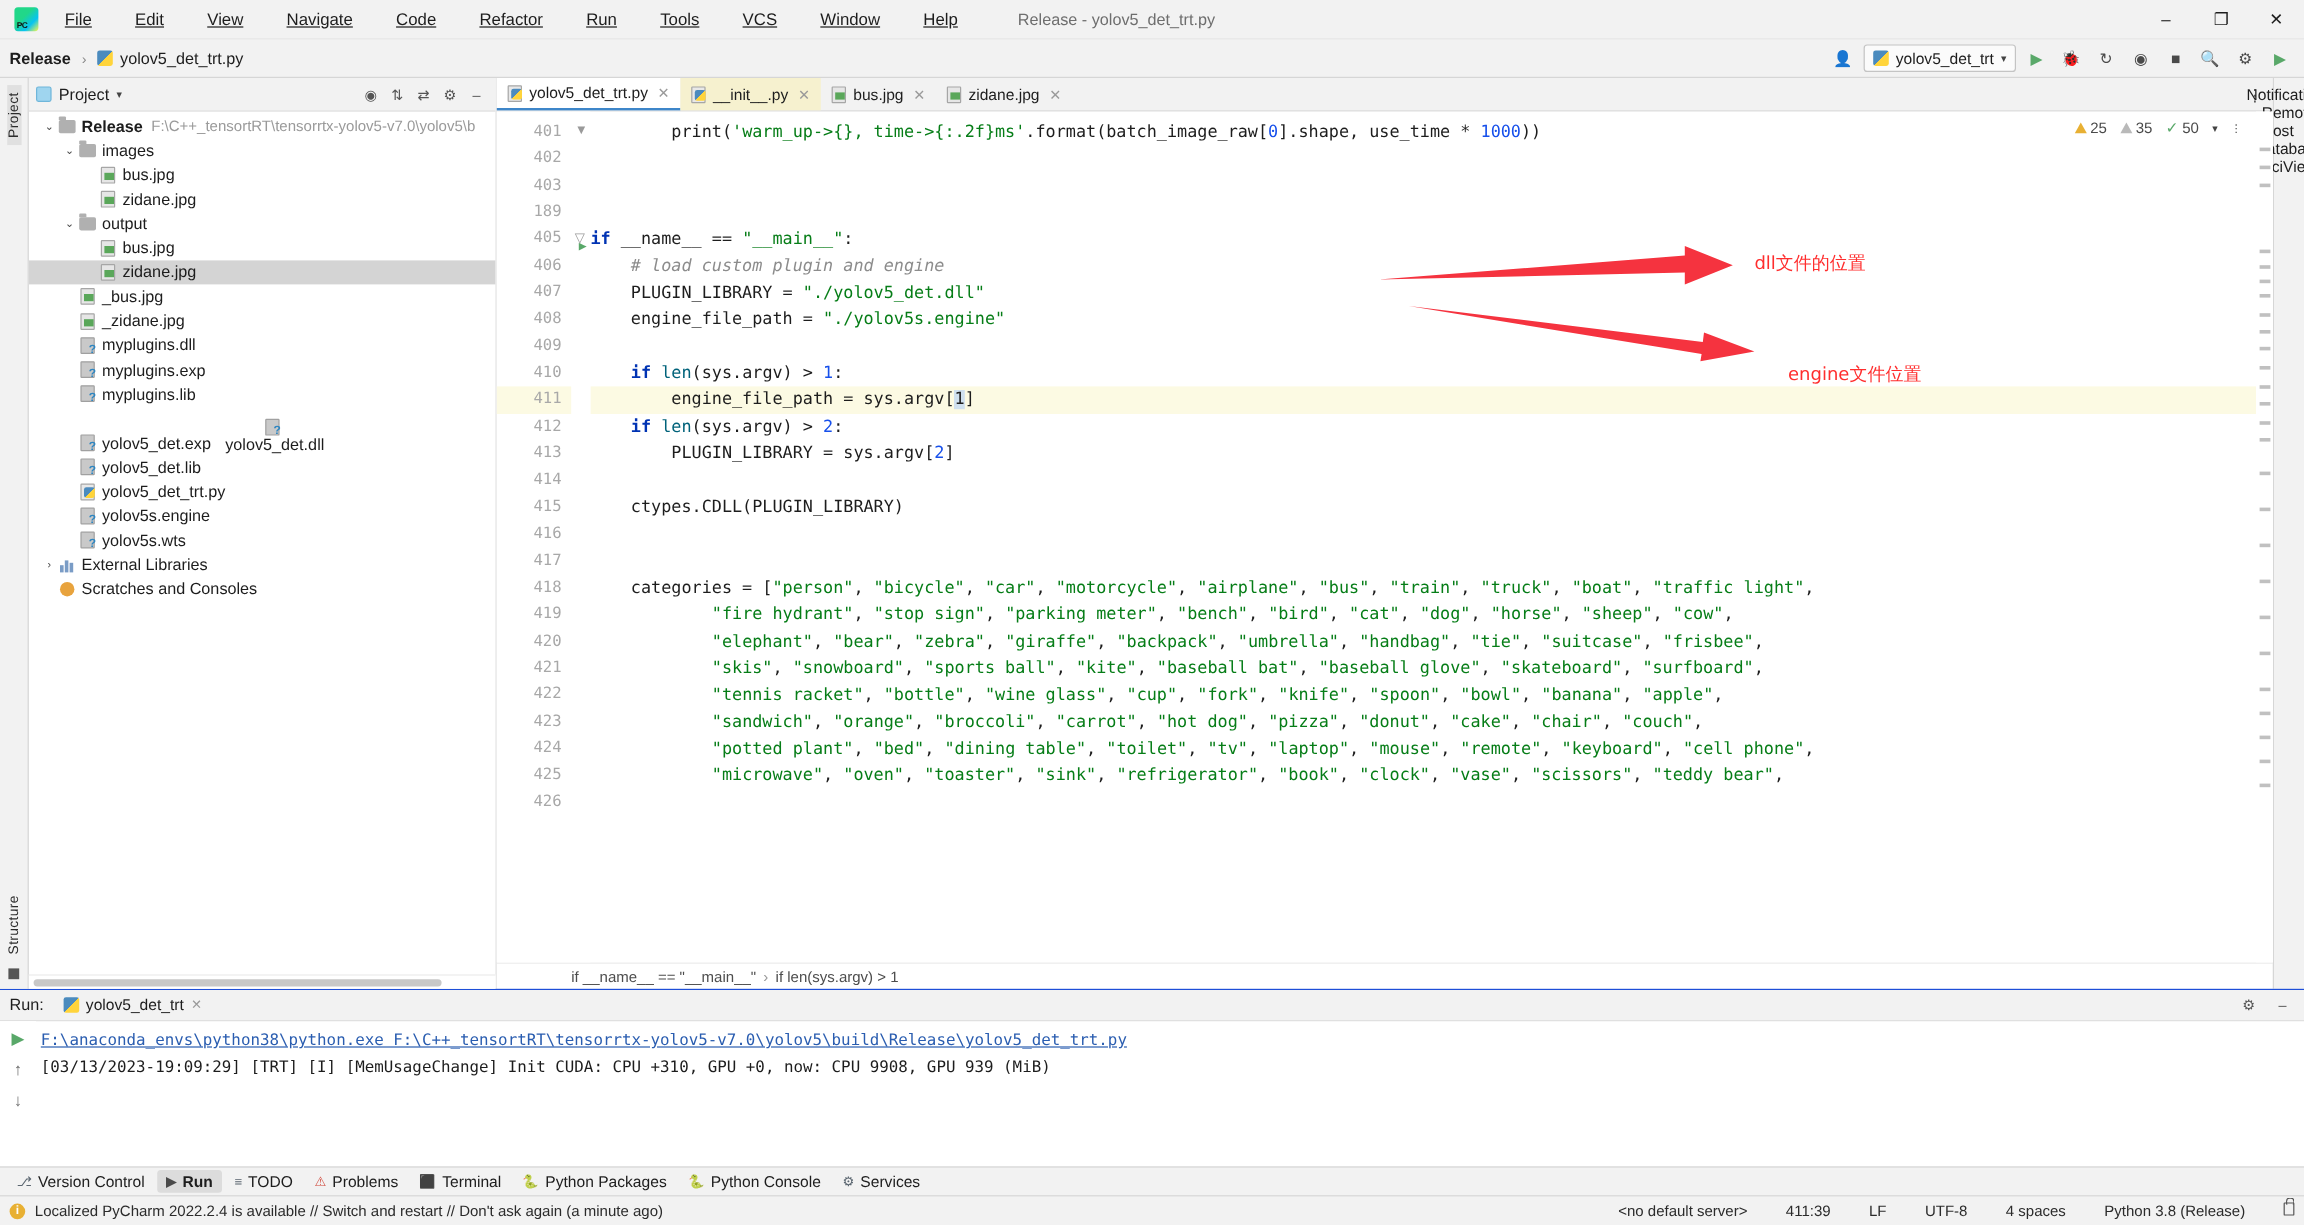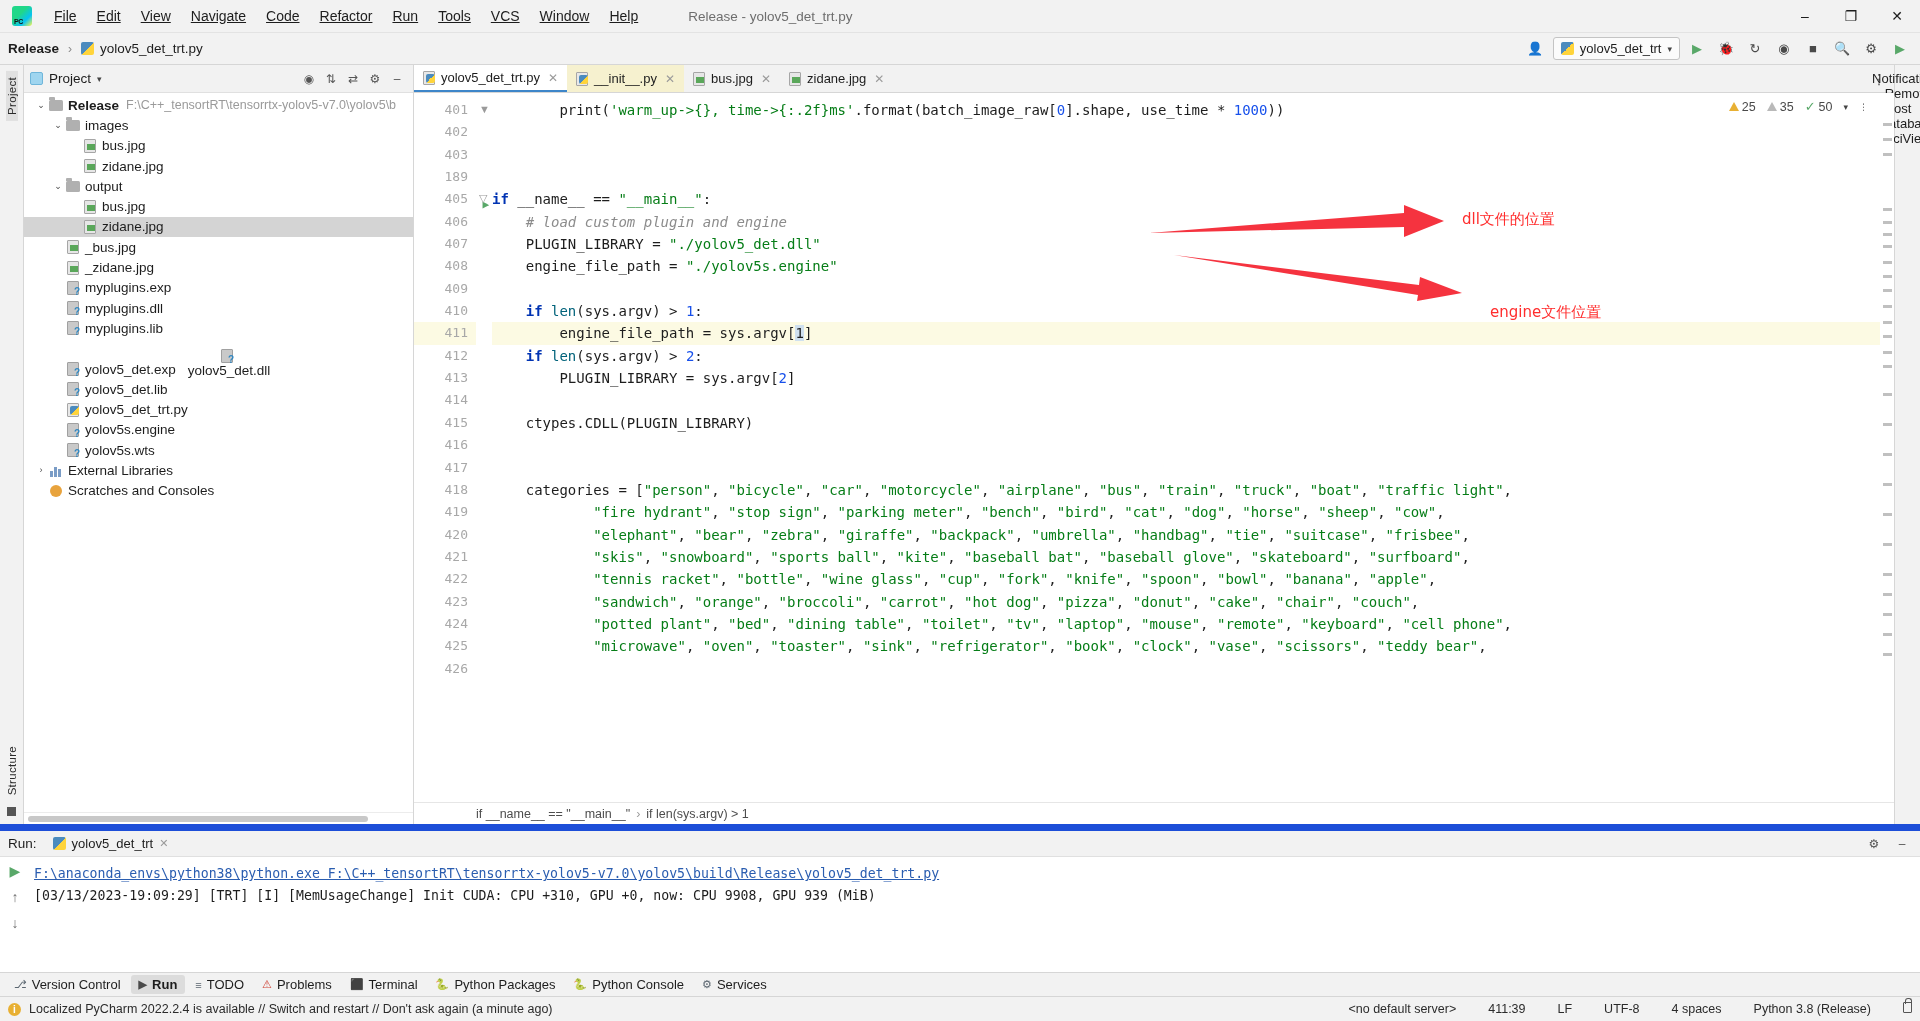--- a/index.html
+++ b/index.html
@@ -21,21 +21,21 @@
   }
   .pc-logo {
     width: 20px; height: 20px; margin: 0 12px 0 4px;
     background: linear-gradient(135deg,#21d789 0%,#21d789 40%,#07c3f2 70%,#fcf84a 100%);
     border-radius: 3px; position: relative; flex:none;
   }
   .pc-logo::after{
     content:"PC"; position:absolute; left:2px; bottom:1px; font-size:7px;
     color:#111; font-weight:bold; letter-spacing:-0.5px;
   }
-  .menu { display: flex; align-items: flex-end; gap: 0; }
+  .menu { display: flex; align-items: flex-end; gap: 16px; }
   .menu-item {
     padding: 4px 10px; font-size: 14px; color: #1d1d1d; cursor: default;
     white-space: nowrap;
   }
   .menu-item u { text-decoration: underline; }
   .win-title {
     margin-left: 40px; font-size: 13.5px; color: #6e6e6e; white-space: nowrap;
   }
   .win-ctrls { margin-left: auto; display: flex; height: 33px; }
   .win-btn {
@@ -182,21 +182,21 @@
     height: 22px; background:#fff; border-top:1px solid #e6e6e6; display:flex;align-items:center;
     gap:6px; padding-left: 62px; font-size:12.5px; color:#4d4d4d; flex:none;
   }
   .bc-sep{color:#9a9a9a;}
 
   
   .anno{position:absolute; color:#ff2d2d; font-size:15px; font-family:"DejaVu Sans",sans-serif; z-index:9;white-space:nowrap;}
   .arrow{position:absolute; z-index:9;}
 
   
-  .runpanel{ height: 148px; background:#fff; border-top:7px solid #1d4ed8; display:flex; flex-direction:column; flex:none;}
+  .runpanel{ height: 148px; background:#fff; border-top:1px solid #1d4ed8; display:flex; flex-direction:column; flex:none;}
   .run-head{height:26px;display:flex;align-items:center;gap:10px;background:#f2f2f2;padding:0 8px;border-bottom:1px solid #e0e0e0;flex:none;}
   .run-label{font-size:13.5px;color:#1d1d1d;}
   .run-tab{display:flex;align-items:center;gap:6px;font-size:13px;padding:2px 6px;}
   .run-head-right{margin-left:auto;display:flex;align-items:center;gap:8px;color:#555;}
   .run-body{flex:1;display:flex;min-height:0;}
   .run-rail{width:30px;background:#fff;display:flex;flex-direction:column;align-items:center;gap:10px;padding-top:6px;flex:none;}
   .rr-ic{font-size:14px;color:#59a869;}
   .rr-ic.gray{color:#6f6f6f;}
   .console{flex:1;font-family:"DejaVu Sans Mono",monospace;font-size:13.2px;padding:6px 4px 0 4px;overflow:hidden;min-width:0;}
   .cons-line{white-space:pre;line-height:22px;color:#1d1d1d;}
@@ -359,28 +359,28 @@
             <span class="ticon">
               <span class="img-ic"></span>
             </span>
             <span class="tlabel">_zidane.jpg</span>
           </div>
           <div class="trow" style="padding-left: 27px;">
             <span class="tarrow none">&nbsp;</span>
             <span class="ticon">
               <span class="dll-ic"></span>
             </span>
+            <span class="tlabel">myplugins.dll</span>
+          </div>
+          <div class="trow" style="padding-left: 27px;">
+            <span class="tarrow none">&nbsp;</span>
+            <span class="ticon">
+              <span class="dll-ic"></span>
+            </span>
             <span class="tlabel">myplugins.exp</span>
-          </div>
-          <div class="trow" style="padding-left: 27px;">
-            <span class="tarrow none">&nbsp;</span>
-            <span class="ticon">
-              <span class="dll-ic"></span>
-            </span>
-            <span class="tlabel">myplugins.dll</span>
           </div>
           <div class="trow" style="padding-left: 27px;">
             <span class="tarrow none">&nbsp;</span>
             <span class="ticon">
               <span class="dll-ic"></span>
             </span>
             <span class="tlabel">myplugins.lib</span>
           </div>
           <div class="trow" style="padding-left: 27px; flex-direction: column;">
             <span class="tarrow none">&nbsp;</span>

